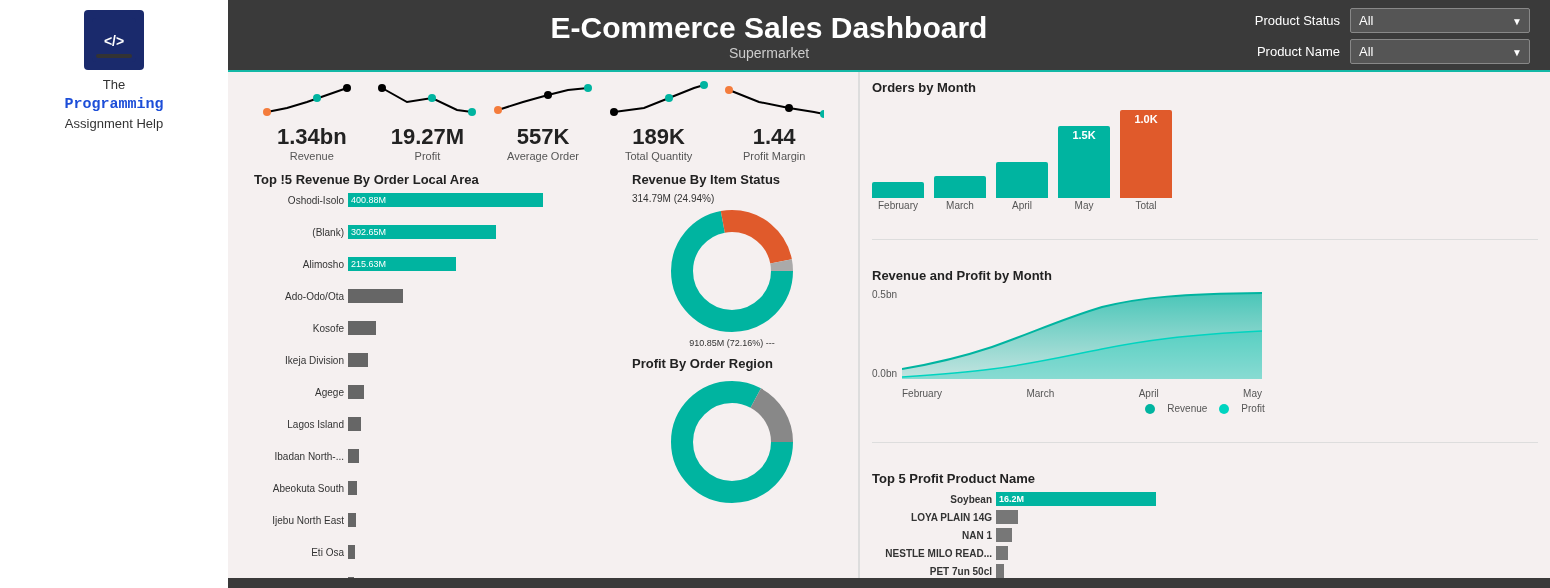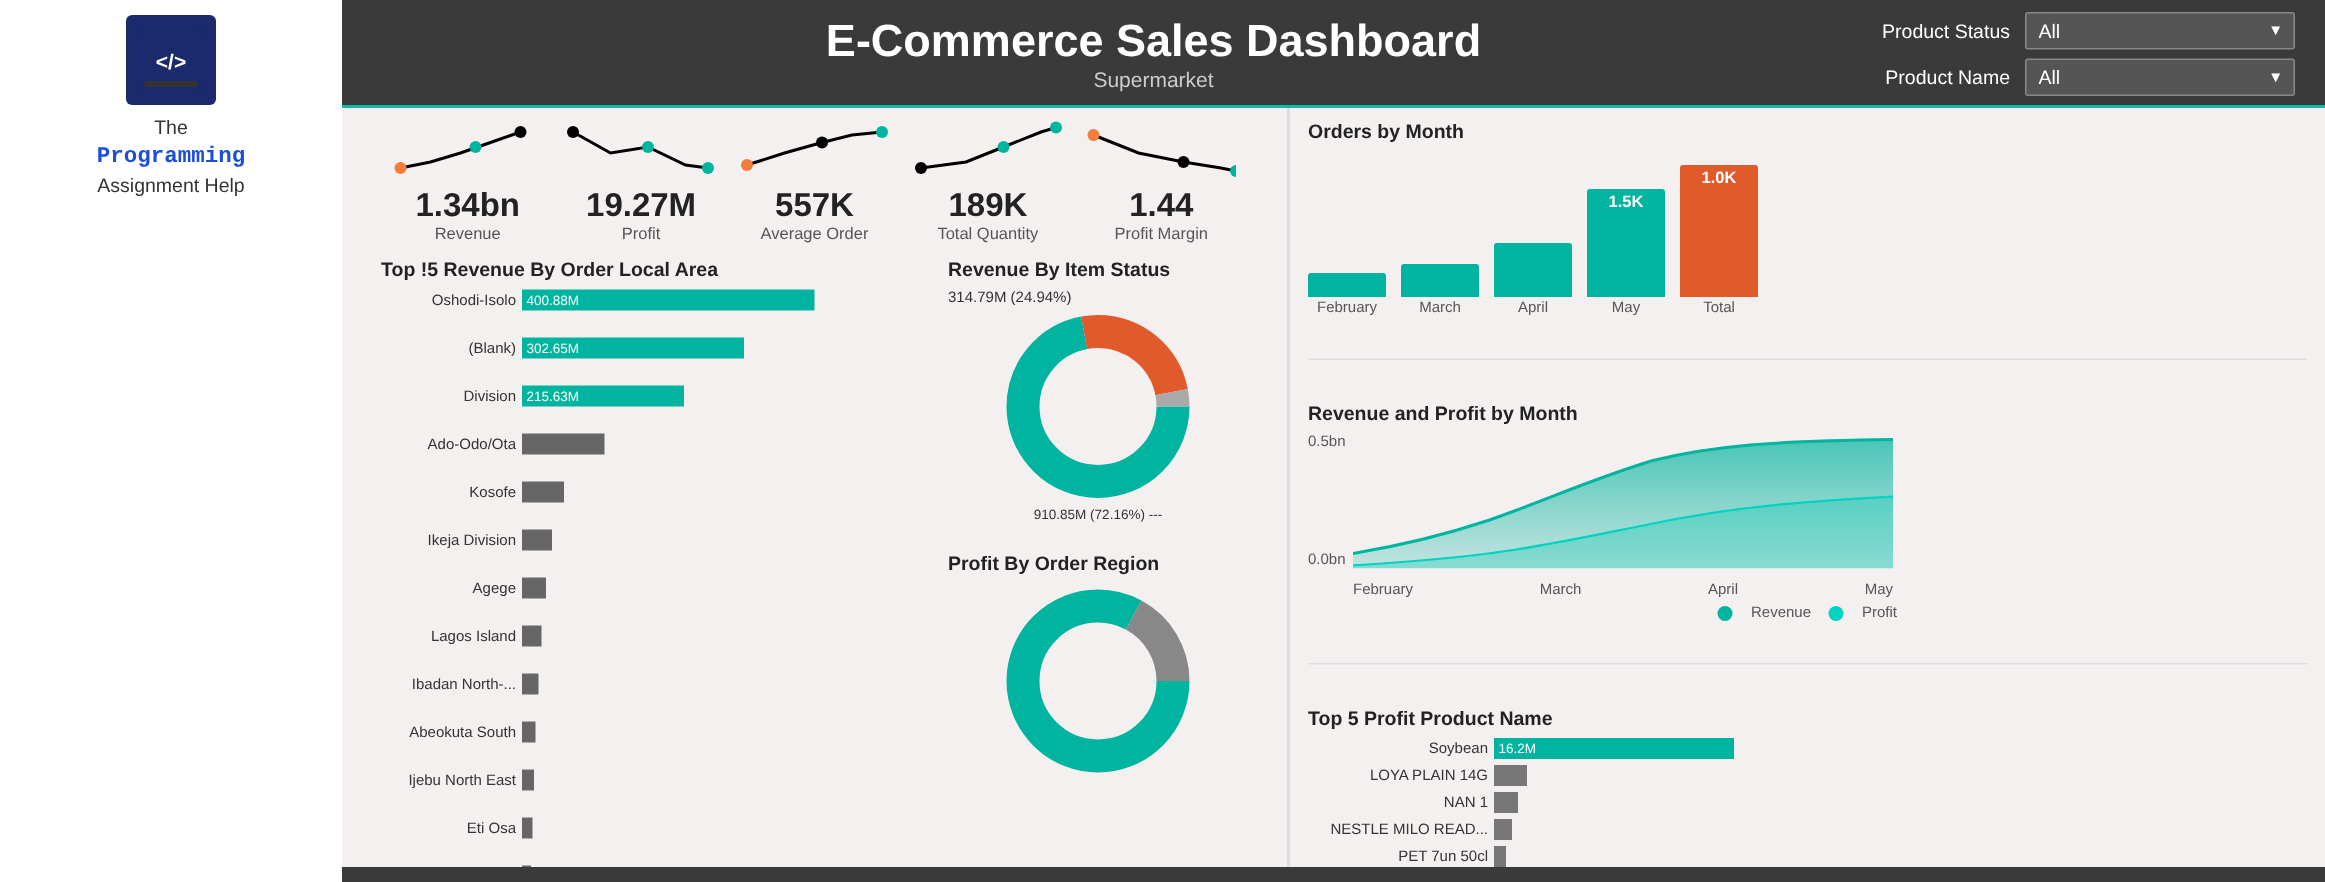--- a/index.html
+++ b/index.html
@@ -77,21 +77,21 @@
     .bar-fill-teal { background: #00b4a0; }
     .bar-value { font-size: 9px; color: #fff; padding-left: 3px; white-space: nowrap; }
 
     .donut-section { width: 200px; display: flex; flex-direction: column; }
 
     
     .donut-container { position: relative; width: 130px; height: 130px; margin: 0 auto; }
 
     
     .profit-bar-list { display: flex; flex-direction: column; gap: 4px; margin-top: 4px; }
-    .profit-bar-row { display: flex; align-items: center; gap: 4px; }
+    .profit-bar-row { display: flex; align-items: center; gap: 4px; font-weight: bold; }
     .profit-bar-label { font-size: 10px; color: #333; width: 120px; text-align: right; flex-shrink: 0; }
     .profit-bar-fill { height: 14px; background: #888; display: flex; align-items: center; }
     .profit-bar-fill-teal { background: #00b4a0; }
     .profit-bar-val { font-size: 9px; color: #fff; padding-left: 3px; }
 
     .legend-row { display: flex; gap: 12px; align-items: center; margin-top: 4px; justify-content: center; }
     .legend-dot { width: 10px; height: 10px; border-radius: 50%; display: inline-block; }
     .legend-label { font-size: 10px; color: #555; }
 
     .section-divider { border: none; border-top: 1px solid #ddd; margin: 4px 0; }
@@ -216,21 +216,21 @@
                   <span class="bar-value">400.88M</span>
                 </div>
             </div>
             <div class="bar-row">
               <div class="bar-row-label">(Blank)</div>
               <div class="bar-fill bar-fill-teal" style="width:148px">
                   <span class="bar-value">302.65M</span>
                 </div>
             </div>
             <div class="bar-row">
-              <div class="bar-row-label">Division</div>
+              <div class="bar-row-label">Alimosho</div>
               <div class="bar-fill bar-fill-teal" style="width:108px">
                   <span class="bar-value">215.63M</span>
                 </div>
             </div>
             <div class="bar-row">
               <div class="bar-row-label">Ado-Odo/Ota</div>
               <div class="bar-fill" style="width:55px;background:#666"></div>
             </div>
             <div class="bar-row">
               <div class="bar-row-label">Kosofe</div>
@@ -279,21 +279,21 @@
             <svg width="130" height="130" viewBox="0 0 130 130">
 
               <circle cx="65" cy="65" r="50" fill="none" stroke="#00b4a0" stroke-width="22" stroke-dasharray="226 314" stroke-dashoffset="0"></circle>
               <circle cx="65" cy="65" r="50" fill="none" stroke="#e05a2b" stroke-width="22" stroke-dasharray="78 314" stroke-dashoffset="-226"></circle>
               <circle cx="65" cy="65" r="50" fill="none" stroke="#aaa" stroke-width="22" stroke-dasharray="10 314" stroke-dashoffset="-304"></circle>
               <circle cx="65" cy="65" r="38" fill="#f5f0f0"></circle>
             </svg>
           </div>
           <div style="font-size:9px;color:#333;margin-top:2px;text-align:center">910.85M (72.16%) ---</div>
 
-          <div class="chart-title" style="margin-top:20px">Profit By Order Region</div>
+          <div class="chart-title" style="margin-top:8px">Profit By Order Region</div>
 
           <div class="donut-container">
             <svg width="130" height="130" viewBox="0 0 130 130">
               <circle cx="65" cy="65" r="50" fill="none" stroke="#00b4a0" stroke-width="22" stroke-dasharray="260 314" stroke-dashoffset="0"></circle>
               <circle cx="65" cy="65" r="50" fill="none" stroke="#888" stroke-width="22" stroke-dasharray="54 314" stroke-dashoffset="-260"></circle>
               <circle cx="65" cy="65" r="38" fill="#f5f0f0"></circle>
             </svg>
           </div>
         </div>
       </div>

